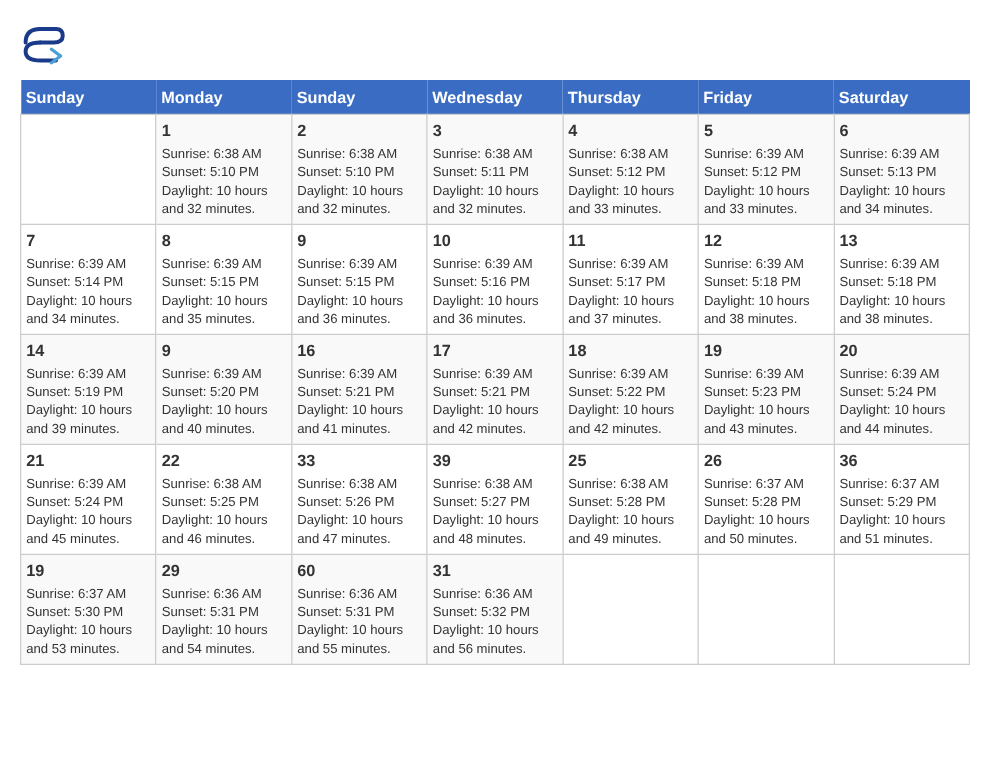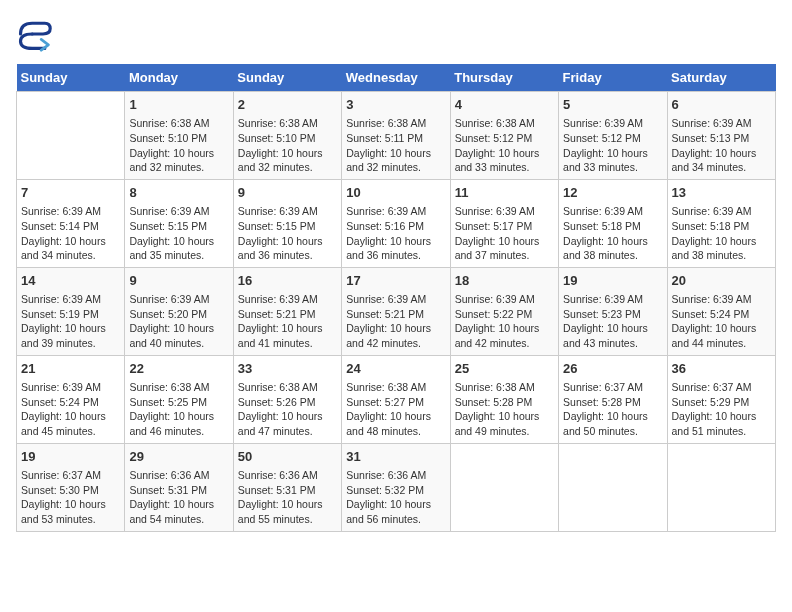--- a/index.html
+++ b/index.html
@@ -216,21 +216,21 @@
         </td>
         <td>
           <span class="day-number">22</span>
           <div class="day-info">Sunrise: 6:38 AM<br>Sunset: 5:25 PM<br>Daylight: 10 hours and 46 minutes.</div>
         </td>
         <td>
           <span class="day-number">33</span>
           <div class="day-info">Sunrise: 6:38 AM<br>Sunset: 5:26 PM<br>Daylight: 10 hours and 47 minutes.</div>
         </td>
         <td>
-          <span class="day-number">24</span>
+          <span class="day-number">39</span>
           <div class="day-info">Sunrise: 6:38 AM<br>Sunset: 5:27 PM<br>Daylight: 10 hours and 48 minutes.</div>
         </td>
         <td>
           <span class="day-number">25</span>
           <div class="day-info">Sunrise: 6:38 AM<br>Sunset: 5:28 PM<br>Daylight: 10 hours and 49 minutes.</div>
         </td>
         <td>
           <span class="day-number">26</span>
           <div class="day-info">Sunrise: 6:37 AM<br>Sunset: 5:28 PM<br>Daylight: 10 hours and 50 minutes.</div>
         </td>
@@ -242,21 +242,21 @@
       <tr>
         <td>
           <span class="day-number">19</span>
           <div class="day-info">Sunrise: 6:37 AM<br>Sunset: 5:30 PM<br>Daylight: 10 hours and 53 minutes.</div>
         </td>
         <td>
           <span class="day-number">29</span>
           <div class="day-info">Sunrise: 6:36 AM<br>Sunset: 5:31 PM<br>Daylight: 10 hours and 54 minutes.</div>
         </td>
         <td>
-          <span class="day-number">50</span>
+          <span class="day-number">60</span>
           <div class="day-info">Sunrise: 6:36 AM<br>Sunset: 5:31 PM<br>Daylight: 10 hours and 55 minutes.</div>
         </td>
         <td>
           <span class="day-number">31</span>
           <div class="day-info">Sunrise: 6:36 AM<br>Sunset: 5:32 PM<br>Daylight: 10 hours and 56 minutes.</div>
         </td>
         <td class="empty-cell"></td>
         <td class="empty-cell"></td>
         <td class="empty-cell"></td>
       </tr>

